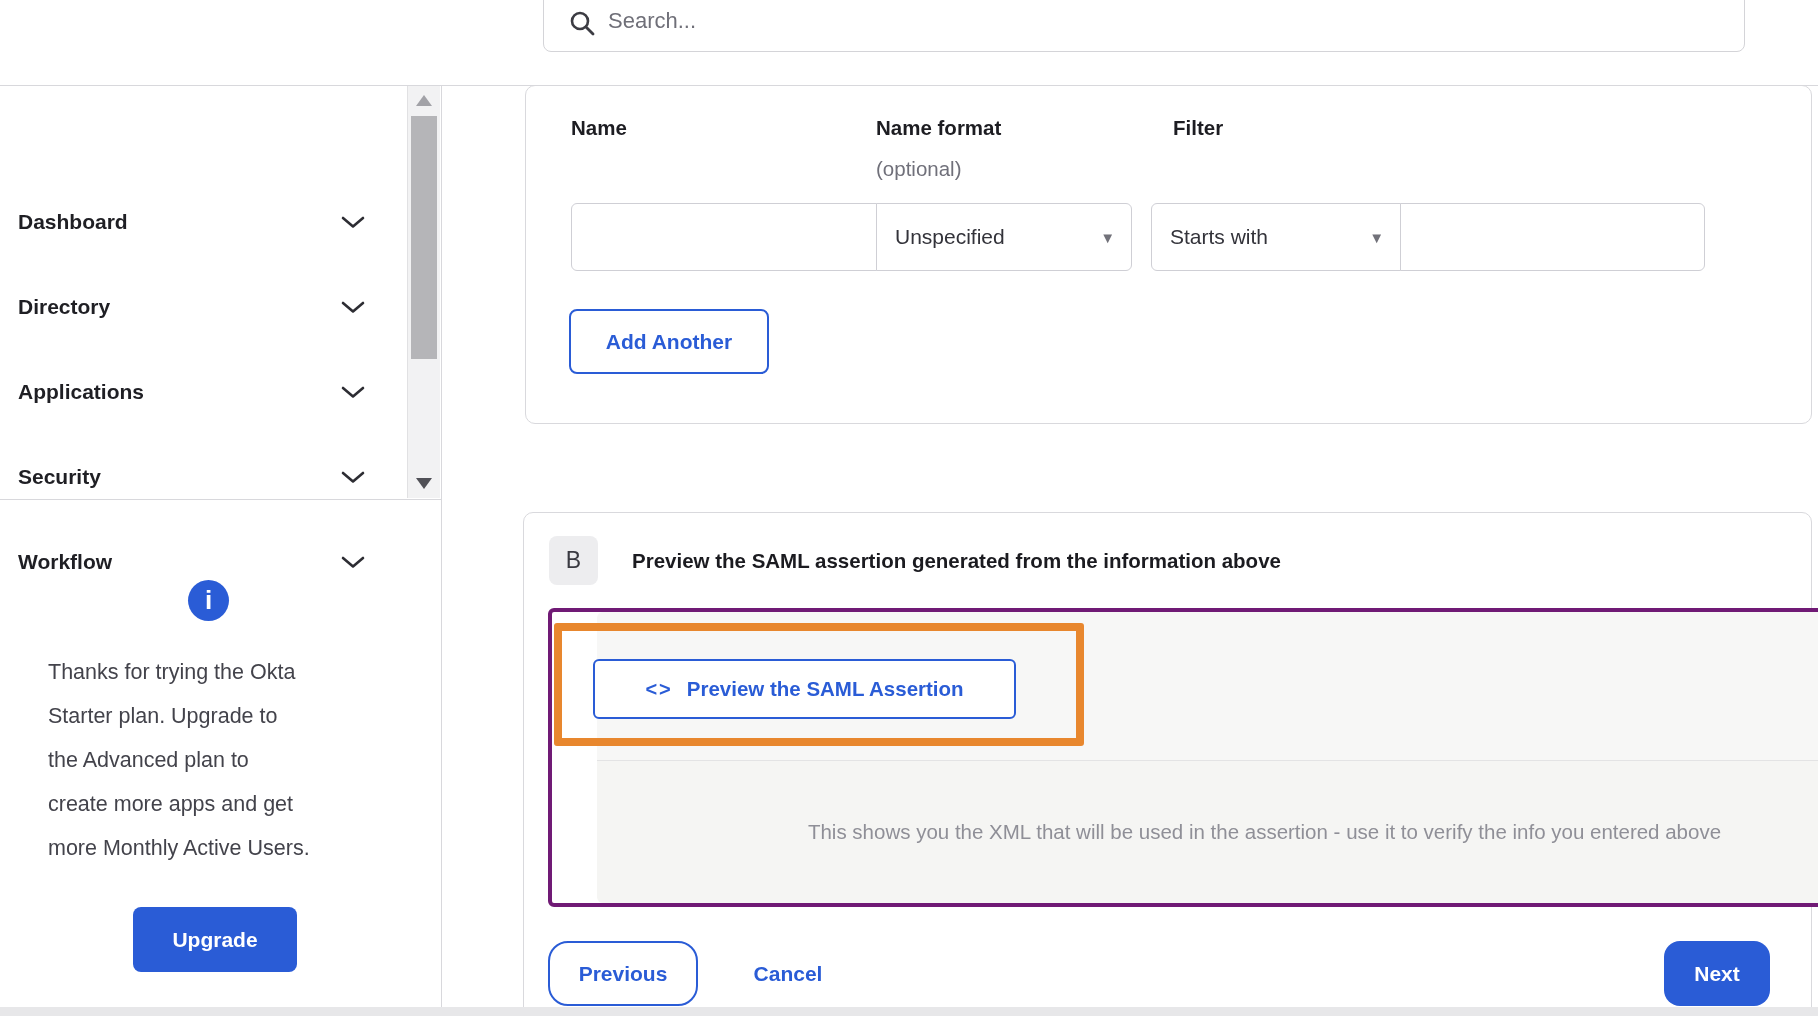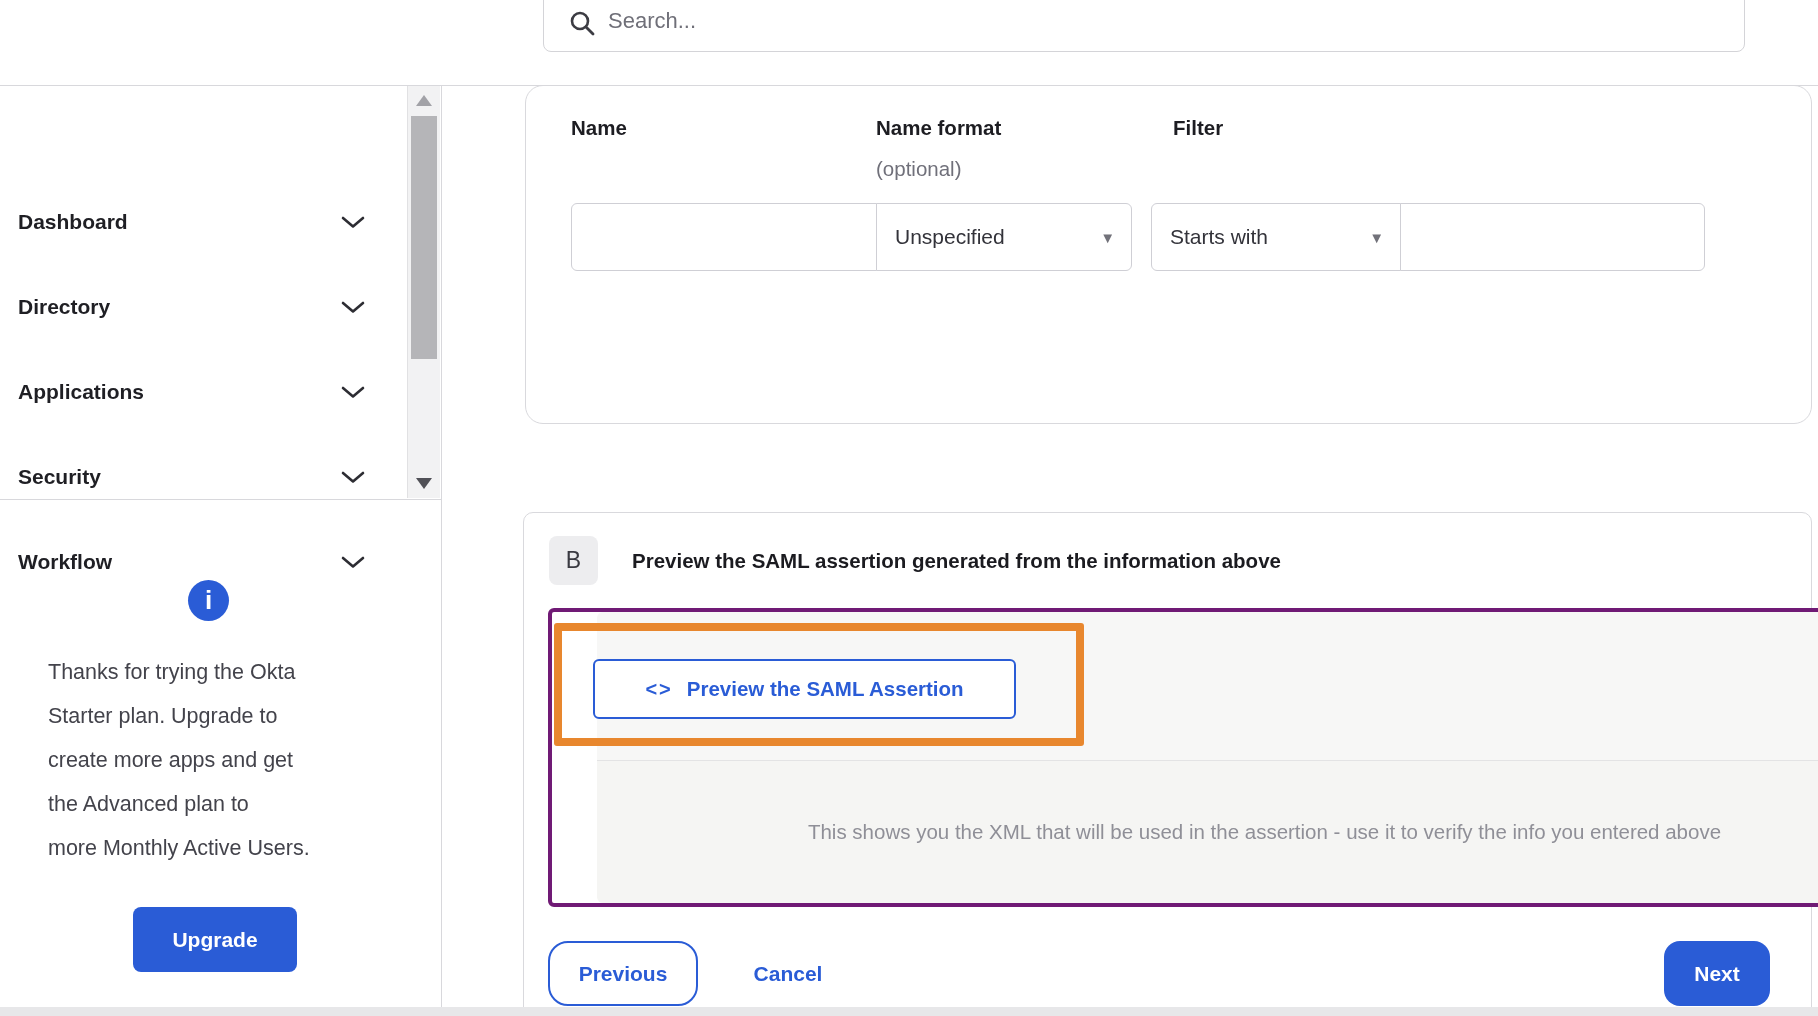--- a/index.html
+++ b/index.html
@@ -39,21 +39,21 @@
         background:#2a5cd6;color:#fff;display:flex;align-items:center;justify-content:center;
         font-size:26px;font-weight:700;}
   .upsell-text{position:absolute;left:48px;top:650px;width:350px;font-size:21.5px;
         line-height:44px;color:#43434b;}
   .upgrade-btn{position:absolute;left:133px;top:907px;width:164px;height:65px;background:#2a5cd6;
         border:none;border-radius:8px;color:#fff;font-size:21px;font-weight:700;cursor:pointer;
         font-family:"Liberation Sans",sans-serif;}
 
   
   .card1{position:absolute;left:525px;top:85px;width:1287px;height:339px;background:#fff;
-        border:1px solid #d9d9dd;border-radius:18px;box-sizing:border-box;}
+        border:1px solid #d9d9dd;border-radius:10px;box-sizing:border-box;}
   .form-lbl{position:absolute;top:30px;font-size:20.5px;font-weight:700;color:#1d1d22;}
   .opt-lbl{position:absolute;top:71px;font-size:20.5px;color:#70707a;}
   .ctl{position:absolute;top:117px;height:68px;box-sizing:border-box;border:1px solid #cfcfd5;
         background:#fff;font-size:21px;color:#33333a;font-family:"Liberation Sans",sans-serif;}
   .txt{padding:0 18px;outline:none;}
   .sel{display:flex;align-items:center;padding:4px 18px;cursor:pointer;}
   .sel .caret{position:absolute;right:16px;color:#72727a;font-size:15px;}
   .add-btn{position:absolute;left:43px;top:223px;width:200px;height:65px;background:#fff;
         border:2px solid #2a5cd6;border-radius:8px;color:#2a5cd6;font-size:21px;font-weight:700;
         cursor:pointer;font-family:"Liberation Sans",sans-serif;}
@@ -142,22 +142,22 @@
     <div class="tri-up"></div>
     <div class="thumb"></div>
     <div class="tri-down"></div>
   </div>
   <div class="v-divider"></div>
 
   <div class="info-icon">i</div>
   <div class="upsell-text">
     <div>Thanks for trying the Okta</div>
     <div>Starter plan. Upgrade to</div>
+    <div>the Advanced plan to</div>
     <div>create more apps and get</div>
-    <div>the Advanced plan to</div>
     <div>more Monthly Active Users.</div>
   </div>
   <button class="upgrade-btn">Upgrade</button>
 
   <div class="card1">
     <span class="form-lbl" style="left:45px">Name</span>
     <span class="form-lbl" style="left:350px">Name format</span>
     <span class="opt-lbl" style="left:350px">(optional)</span>
     <span class="form-lbl" style="left:647px">Filter</span>
 
@@ -165,20 +165,21 @@
     <div class="ctl sel" style="left:350px;width:256px;border-radius:0 6px 6px 0;">
       <span>Unspecified</span>
       <span class="caret">▼</span>
     </div>
     <div class="ctl sel" style="left:625px;width:250px;border-radius:6px 0 0 6px;">
       <span>Starts with</span>
       <span class="caret">▼</span>
     </div>
     <input class="ctl txt" style="left: 874px; width: 305px; border-radius: 0px 6px 6px 0px;" value="">
 
+    <button class="add-btn">Add Another</button>
   </div>
 
   <div class="card2">
     <div class="sec-head">
       <div class="badge">B</div>
       <div class="sec-title">Preview the SAML assertion generated from the information above</div>
     </div>
 
     <div class="panel">
       <div class="panel-toolbar"></div>

